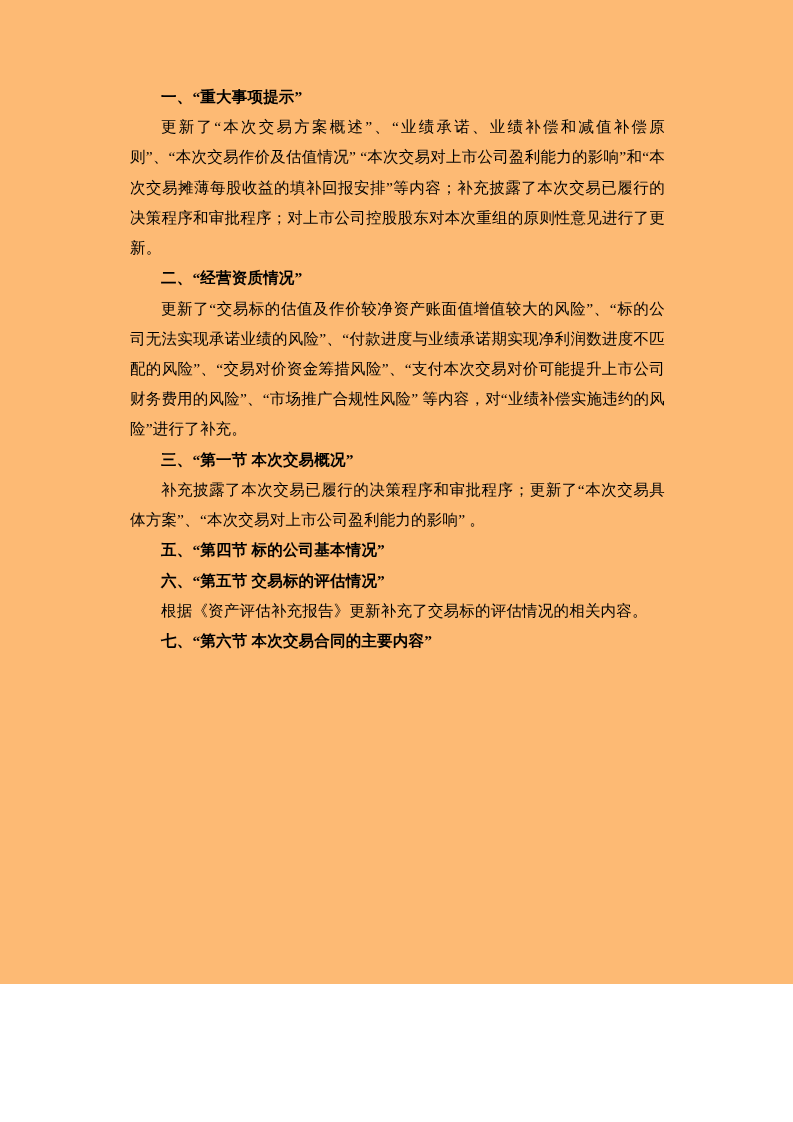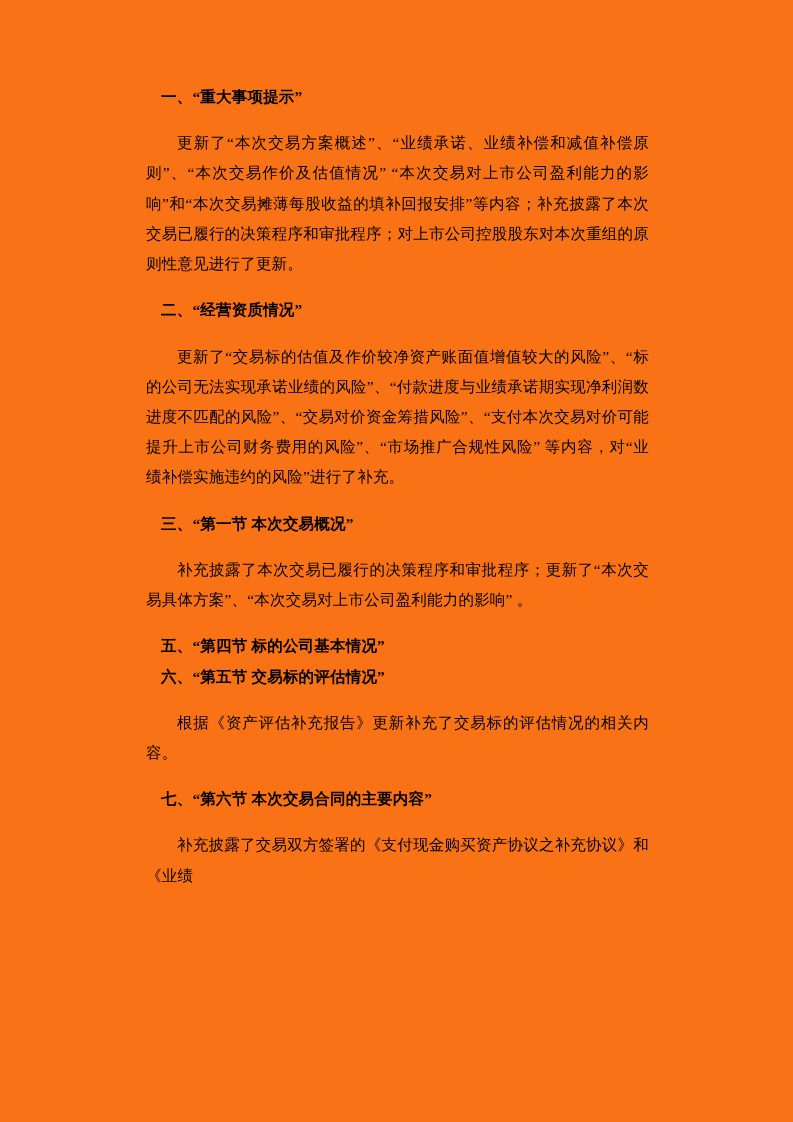--- a/index.html
+++ b/index.html
@@ -7,23 +7,23 @@
     padding: 0;
     background: #ffffff;
   }
   body {
     font-family: "Liberation Serif", "DejaVu Serif", serif;
     color: #000000;
   }
   .page {
     position: relative;
     width: 793px;
-    height: 1122px;
+    height: 984px;
     margin: 0 auto;
-    background: #f97316;
+    background: #fdba74;
     overflow: hidden;
     box-sizing: border-box;
   }
   .content {
     position: absolute;
     left: 130px;
     top: 82px;
     width: 535px;
   }
   .section-heading {
@@ -31,21 +31,21 @@
     font-weight: bold;
     line-height: 1.95;
     margin: 0;
     padding: 0;
     text-indent: 31px;
     letter-spacing: 0.2px;
   }
   .para {
     font-size: 15.5px;
     line-height: 1.95;
-    margin: 16px;
+    margin: 0;
     padding: 0;
     text-indent: 31px;
     text-align: justify;
     text-justify: inter-ideograph;
     letter-spacing: 0.2px;
   }
   .block {
     margin-bottom: 0px;
   }
 </style>
@@ -75,17 +75,16 @@
       <p class="section-heading">五、“第四节 标的公司基本情况”</p>
     </div>
 
     <div class="block">
       <p class="section-heading">六、“第五节 交易标的评估情况”</p>
       <p class="para">根据《资产评估补充报告》更新补充了交易标的评估情况的相关内容。</p>
     </div>
 
     <div class="block">
       <p class="section-heading">七、“第六节 本次交易合同的主要内容”</p>
-      <p class="para">补充披露了交易双方签署的《支付现金购买资产协议之补充协议》和《业绩</p>
     </div>
 
   </div>
 </div>
 
 </body></html>

